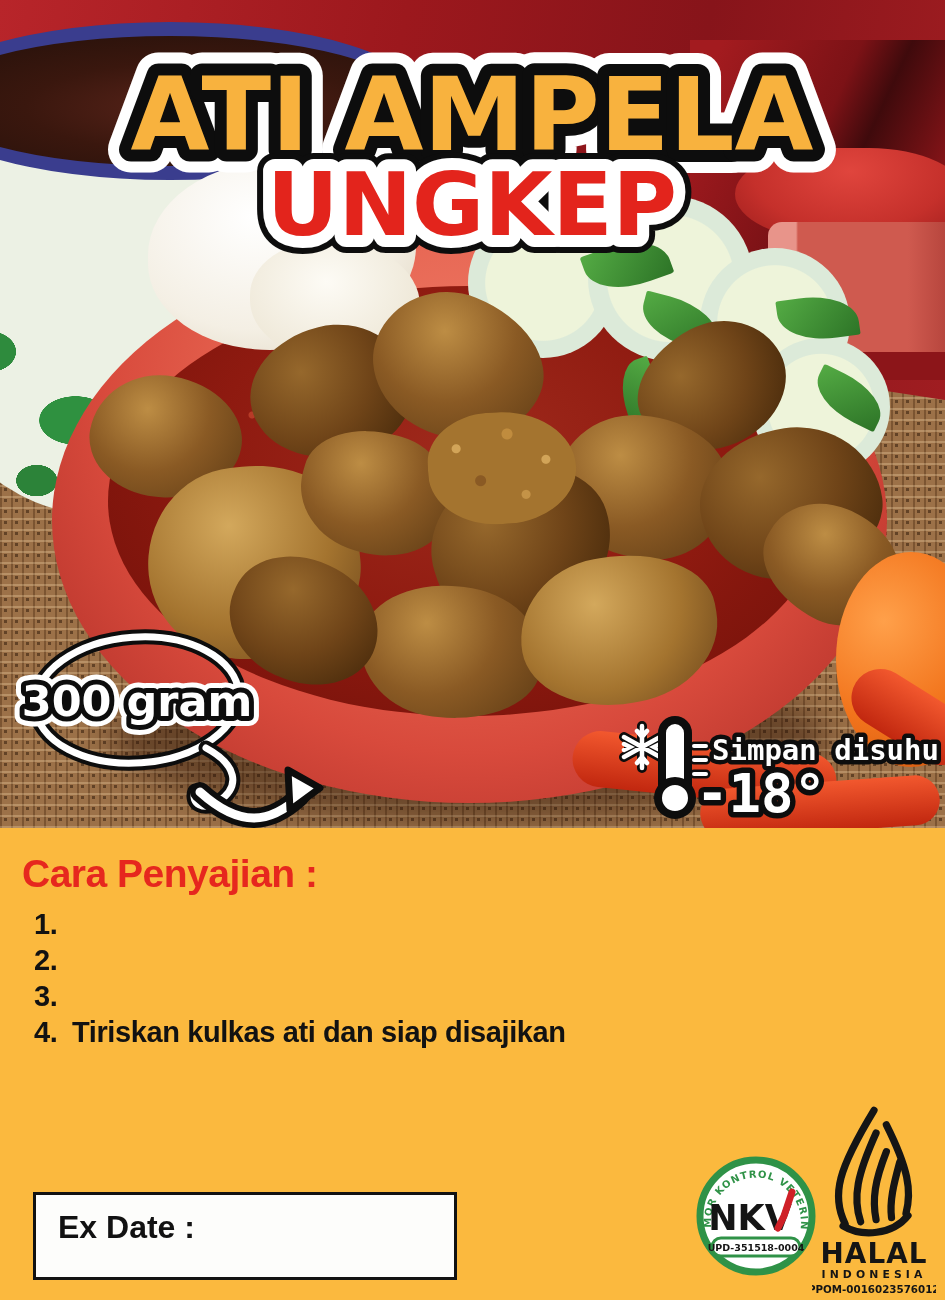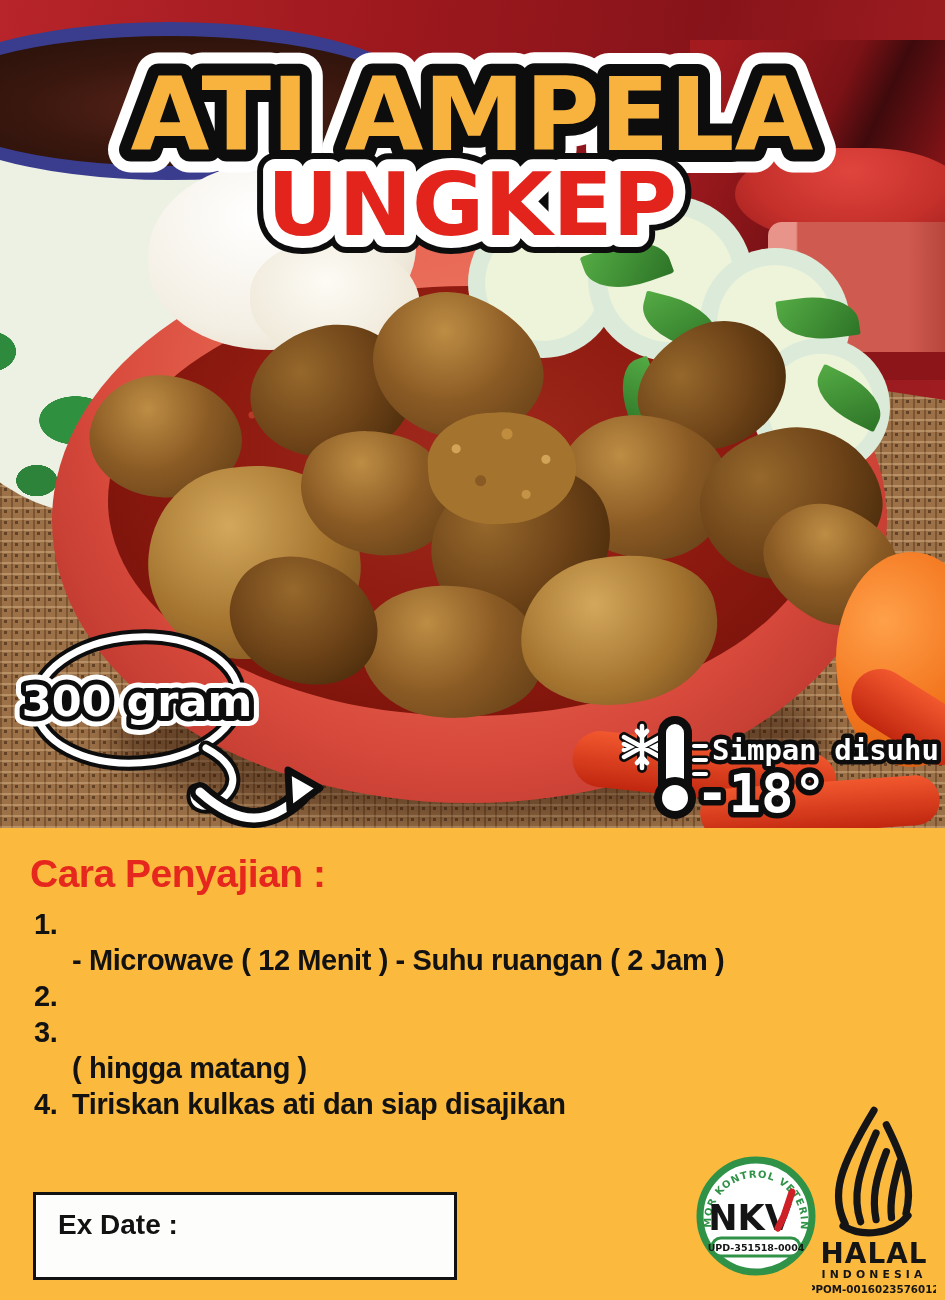--- a/index.html
+++ b/index.html
@@ -68,28 +68,28 @@
       radial-gradient(circle at 55% 20%,#c08c3e 5px,transparent 6px),
       radial-gradient(circle at 80% 45%,#d2a458 4px,transparent 5px),
       radial-gradient(circle at 35% 60%,#8a5a24 5px,transparent 6px),
       radial-gradient(circle at 65% 75%,#c49347 4px,transparent 5px);}
   .tomato{left:836px;top:552px;width:150px;height:215px;border-radius:50%;
     background:radial-gradient(circle at 32% 32%,#ffa04a 0%,#f2741c 55%,#d2570e 100%);}
   .chili{border-radius:40px;background:linear-gradient(180deg,#f2582e,#c1270f);}
 
   
   .panel{left:0;top:828px;width:945px;height:472px;background:#FBB93E;}
-  .heading{left:30px;top:852px;font-size:39px;font-weight:bold;letter-spacing:-0.5px;color:#E6271E;}
+  .heading{left:22px;top:852px;font-size:39px;font-weight:bold;letter-spacing:-0.5px;color:#E6271E;}
   .inst{left:34px;top:906px;width:890px;color:#121212;font-weight:bold;
         font-size:29px;line-height:36px;letter-spacing:-0.4px;}
   .inst .row{display:flex;}
   .inst .num{width:38px;flex:0 0 38px;}
   .exdate{left:33px;top:1192px;width:424px;height:88px;background:#fdfdfb;
           border:3px solid #121212;box-sizing:border-box;}
-  .exdate .lbl{margin:14px 0 16px 22px;font-size:28px;font-weight:bold;color:#121212;}
+  .exdate .lbl{margin:14px 0 16px 22px;font-size:32px;font-weight:bold;color:#121212;}
 
   svg text{font-family:"DejaVu Sans", sans-serif;}
   .mono{font-family:"DejaVu Sans Mono", monospace;}
 </style>
 </head>
 <body>
 
 <div class="abs photo">
   <div class="abs red-cloth"></div>
   <div class="abs jar-shadow"></div>
@@ -200,34 +200,29 @@
 <div class="abs panel"></div>
 
 <div class="abs heading">Cara Penyajian :</div>
 
 <div class="abs inst">
   <div class="row">
     <span class="num">1.</span>
   </div>
   <div class="row">
     <span class="num"></span>
-    <span>- Microwave ( 12 Menit ) - Suhu ruangan ( 2 Jam )</span>
+  </div>
+  <div class="row">
+    <span class="num">2.</span>
+  </div>
+  <div class="row">
+    <span class="num">3.</span>
   </div>
   <div class="row">
     <span class="num"></span>
-  </div>
-  <div class="row">
-    <span class="num">2.</span>
-  </div>
-  <div class="row">
-    <span class="num">3.</span>
-  </div>
-  <div class="row">
-    <span class="num"></span>
-    <span>( hingga matang )</span>
   </div>
   <div class="row">
     <span class="num">4.</span>
     <span>Tiriskan kulkas ati dan siap disajikan</span>
   </div>
 </div>
 
 <div class="abs exdate">
   <div class="lbl">Ex Date :</div>
 </div>

